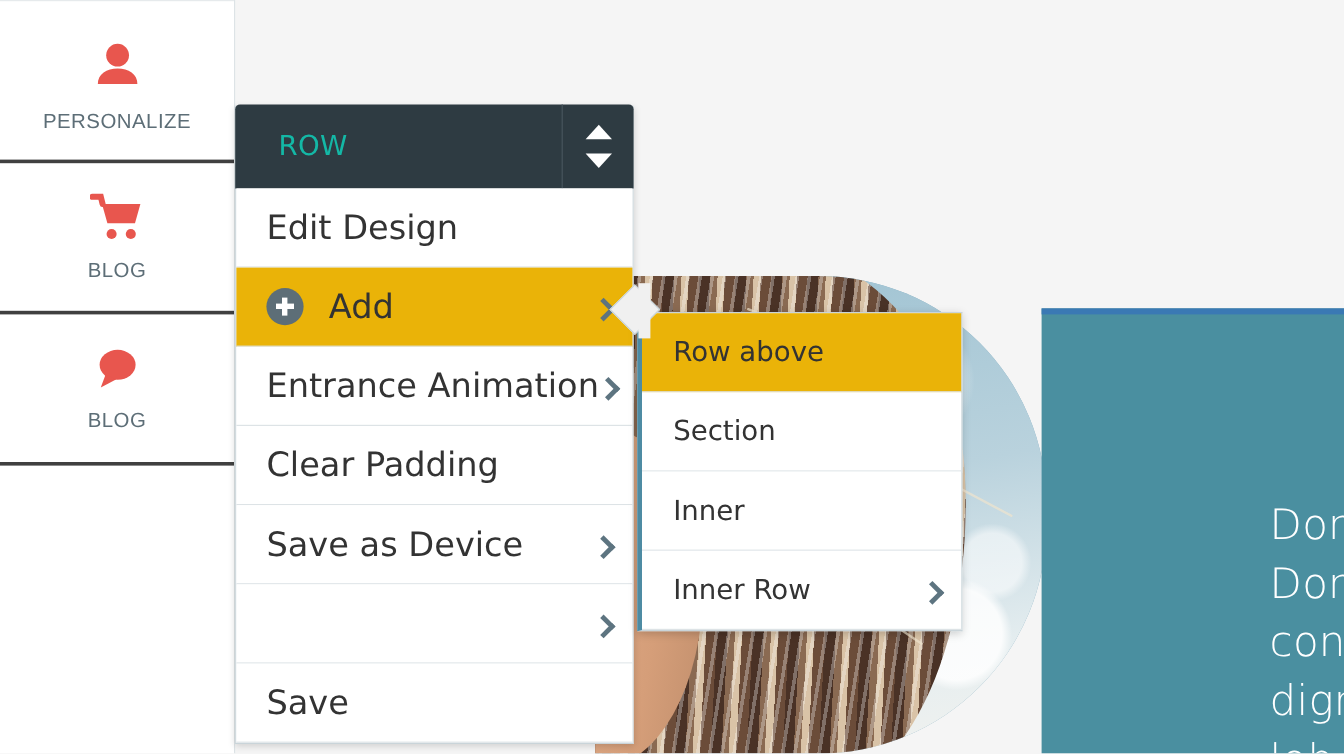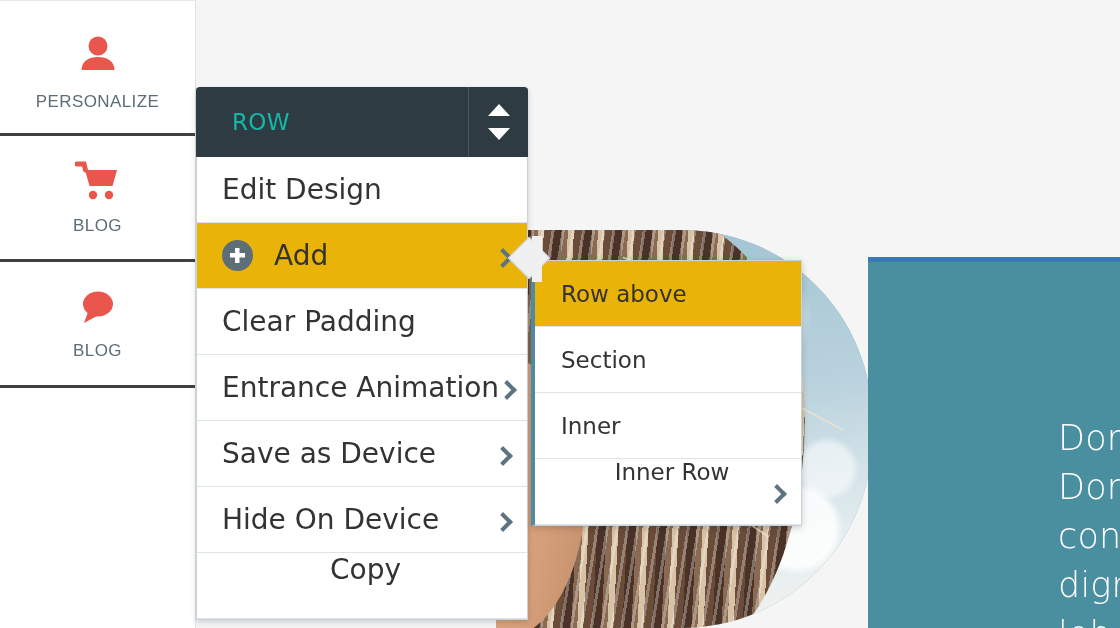--- a/index.html
+++ b/index.html
@@ -197,21 +197,21 @@
     align-items: center;
     padding: 0 18px 0 25px;
     border-bottom: 1px solid #dde3e6;
     background: #ffffff;
     font-family: "DejaVu Sans", sans-serif;
     font-size: 28px;
     color: #333333;
     font-weight: 400;
     white-space: nowrap;
   }
-  .mi:last-child { border-bottom: 1px solid #dde3e6; flex-direction: column; }
+  .mi:last-child { border-bottom: 1px solid #dde3e6; }
   .mi.active { background: #eab308; }
   .mi .plus-ico {
     width: 31px; height: 31px;
     border-radius: 50%;
     background: #5d6e77;
     display: inline-flex;
     align-items: center;
     justify-content: center;
     margin-right: 21px;
     flex: 0 0 auto;
@@ -354,40 +354,39 @@
       <span>Edit Design</span>
     </div>
 
     <div class="mi active">
       <span class="plus-ico"></span>
       <span>Add</span>
       <span class="chev"></span>
     </div>
 
     <div class="mi">
-      <span>Clear Padding</span>
-    </div>
-
-    <div class="mi">
       <span>Entrance Animation</span>
       <span class="chev"></span>
     </div>
 
     <div class="mi">
+      <span>Clear Padding</span>
+    </div>
+
+    <div class="mi">
       <span>Save as Device</span>
       <span class="chev"></span>
     </div>
 
     <div class="mi">
-      <span>Hide On Device</span>
       <span class="chev"></span>
     </div>
 
     <div class="mi">
-      <span>Copy</span>
+      <span>Save</span>
     </div>
 
   </div>
 
   <div id="sub-pointer"></div>
   <div id="sub-pointer-mask"></div>
 
   <div id="submenu">
 
     <div class="mi active">

